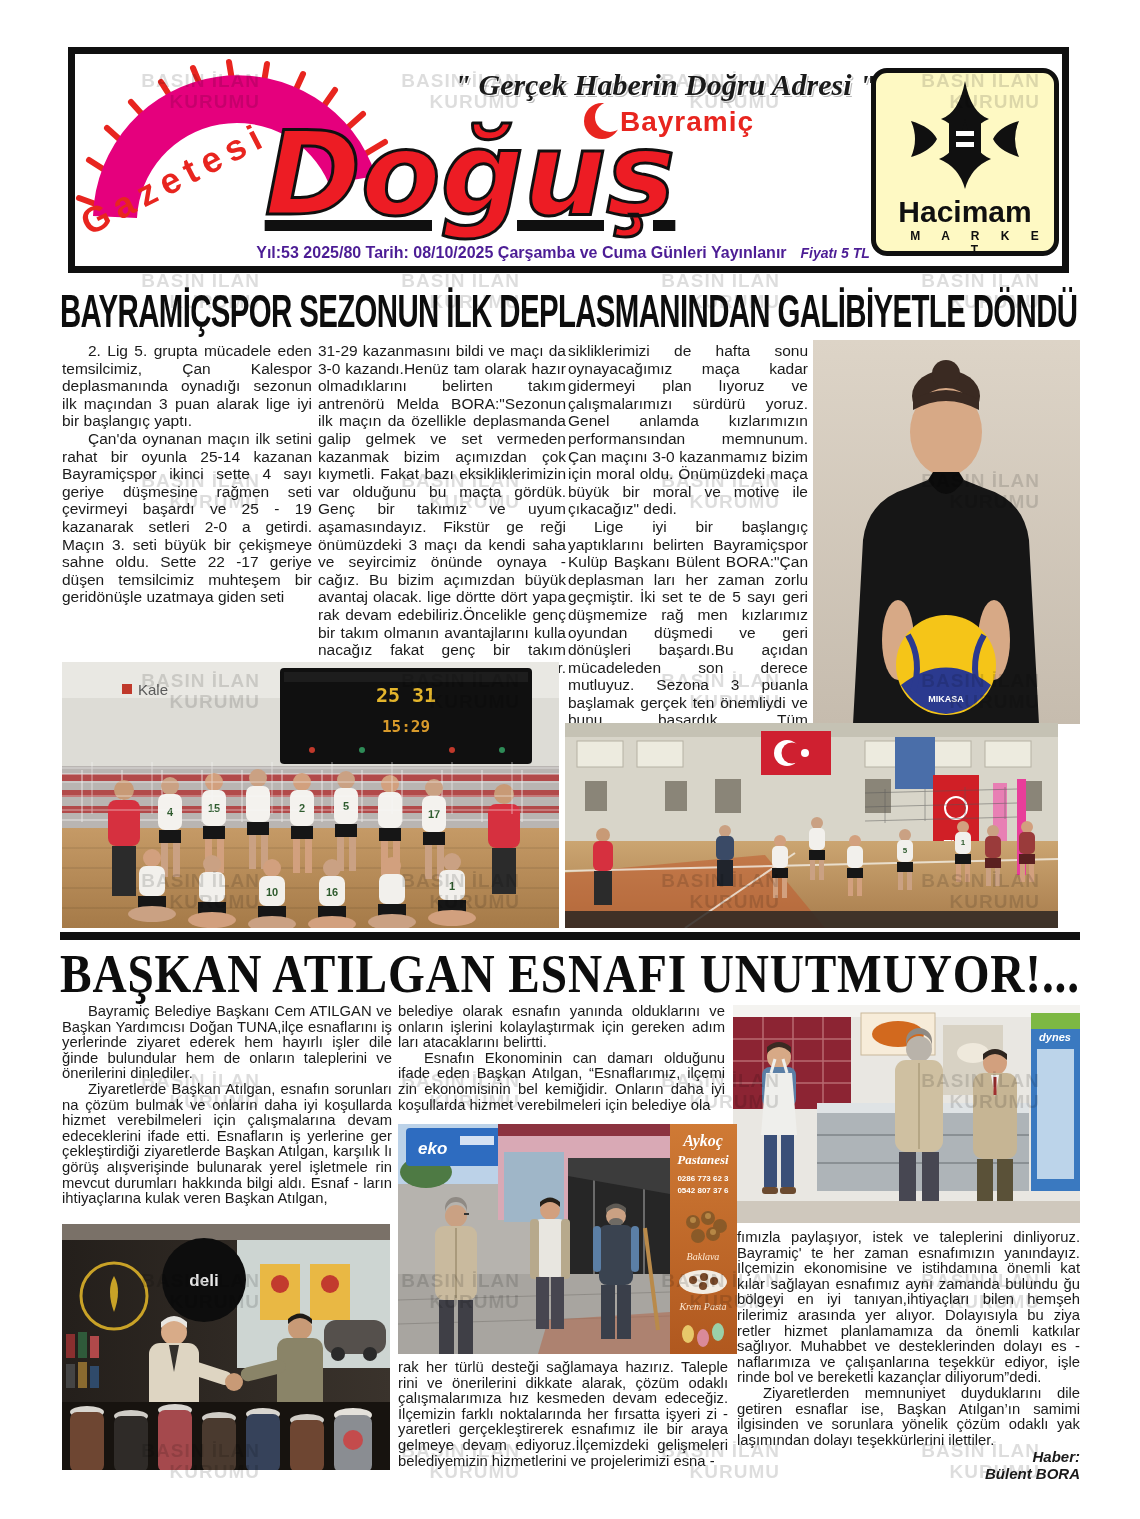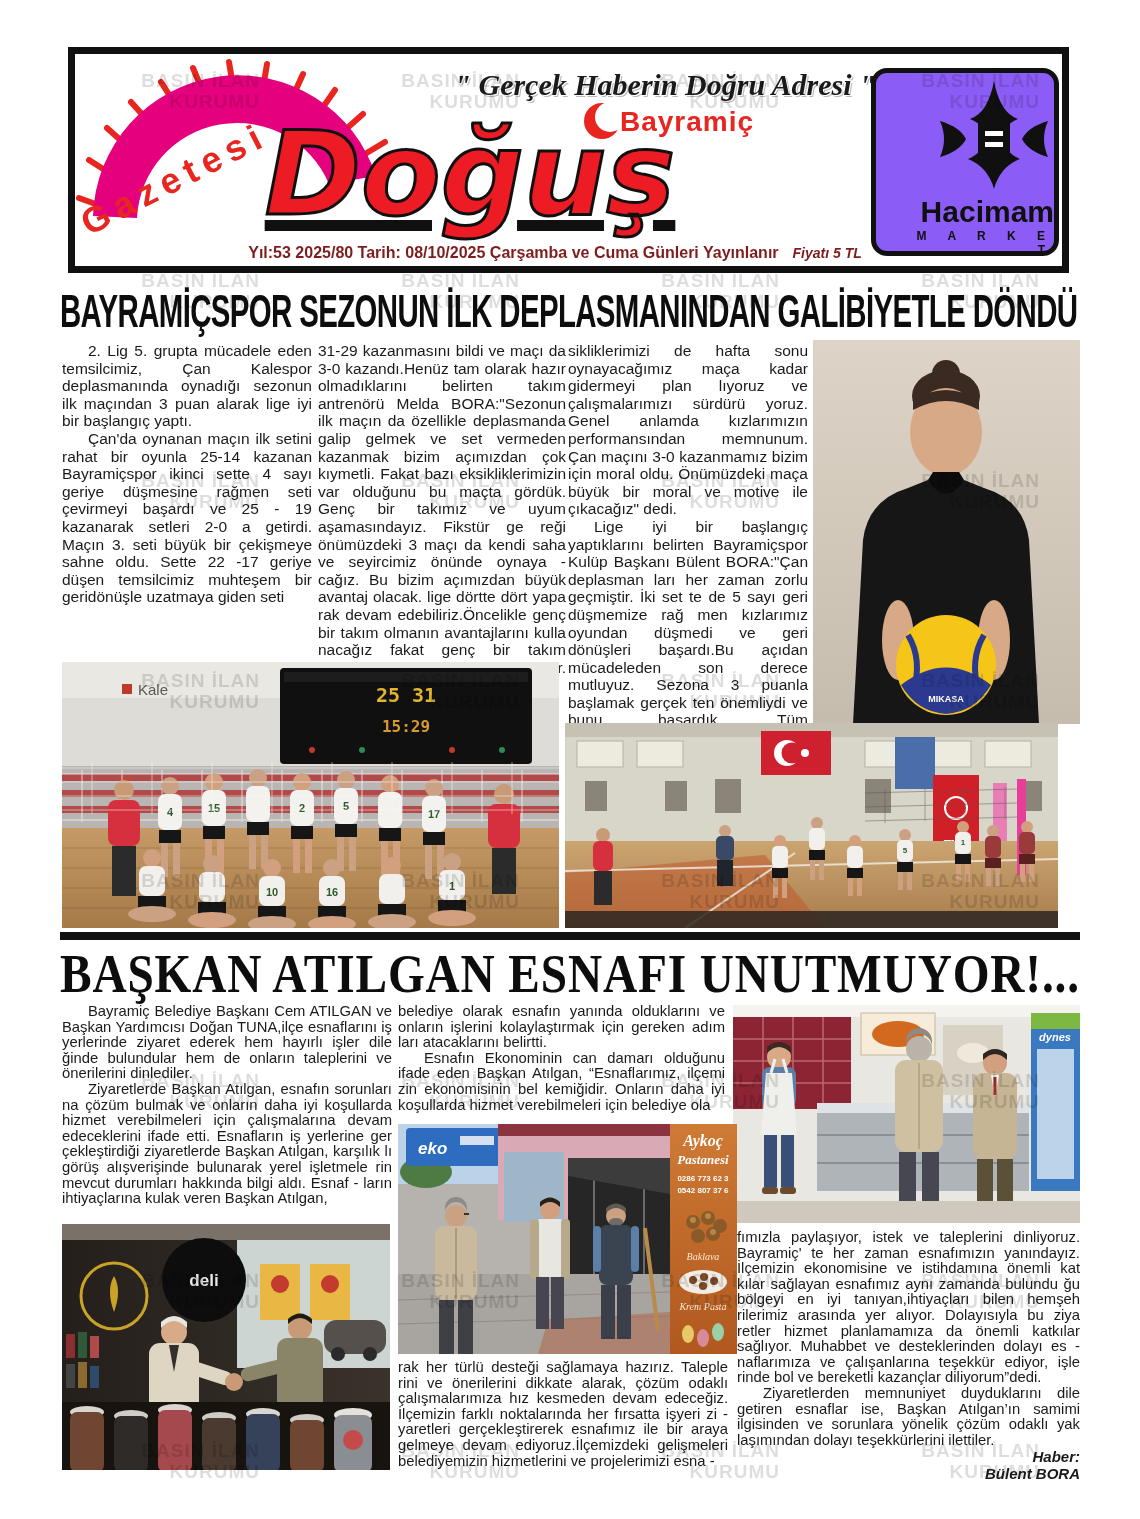--- a/index.html
+++ b/index.html
@@ -14,24 +14,24 @@
   .masthead{left:68px;top:47px;width:987px;height:212px;border:7px solid #101010;background:#fff;z-index:2;}
   .slogan{left:290px;top:14px;width:600px;text-align:center;
       font-family:"Liberation Serif",serif;font-style:italic;font-weight:bold;font-size:30px;color:#1a1a1a;
       text-shadow:1px 1px 0 #fff,2px 2px 0 #bbb;}
   .city{left:545px;top:52px;width:240px;font-weight:bold;font-size:28px;color:#e8251f;letter-spacing:1px;}
   .logo-main{left:20px;top:62px;width:750px;text-align:center;font-family:"DejaVu Sans",sans-serif;
       font-weight:bold;font-style:italic;font-size:116px;line-height:1;color:#ed1c24;
       -webkit-text-stroke:3px #101010;text-stroke:3px #101010;z-index:3;text-decoration:underline;}
   .logo-sub{left:18px;top:148px;font-weight:bold;font-size:36px;color:#e8251f;letter-spacing:7px;
       transform:rotate(-27deg);transform-origin:left bottom;z-index:4;}
-  .info-line{left:150px;top:190px;width:660px;text-align:center;font-weight:bold;font-size:16px;color:#7f1d1d;}
+  .info-line{left:158px;top:190px;width:660px;text-align:center;font-weight:bold;font-size:16px;color:#4c1d95;}
   .info-line .price{font-style:italic;font-weight:bold;margin-left:14px;font-size:14px;}
   .adbox{left:796px;top:14px;width:178px;height:178px;border:5px solid #101010;border-radius:16px;
-      background:#8b5cf6;text-align:right;z-index:5;}
+      background:#fef9c3;text-align:center;z-index:5;}
   .adbox .ad-name{font-weight:bold;font-size:30px;color:#101010;line-height:1;margin-top:2px;
       font-family:"Liberation Sans",sans-serif;}
   .adbox .ad-sub{font-weight:bold;font-size:12px;letter-spacing:9px;color:#101010;margin-top:2px;padding-left:28px;}
   
   .headline1{left:60px;top:288px;width:1560px;margin:0;font-family:"Liberation Sans",sans-serif;
       font-weight:900;font-size:46px;line-height:1;color:#0d0d0d;white-space:nowrap;letter-spacing:-1px;
       transform:scaleX(0.64);transform-origin:left top;}
   .headline2{left:60px;top:946px;width:1180px;margin:0;font-family:"Liberation Serif",serif;
       font-weight:bold;font-size:55px;line-height:1;color:#0d0d0d;white-space:nowrap;letter-spacing:1px;
       transform:scaleX(0.86);transform-origin:left top;}

